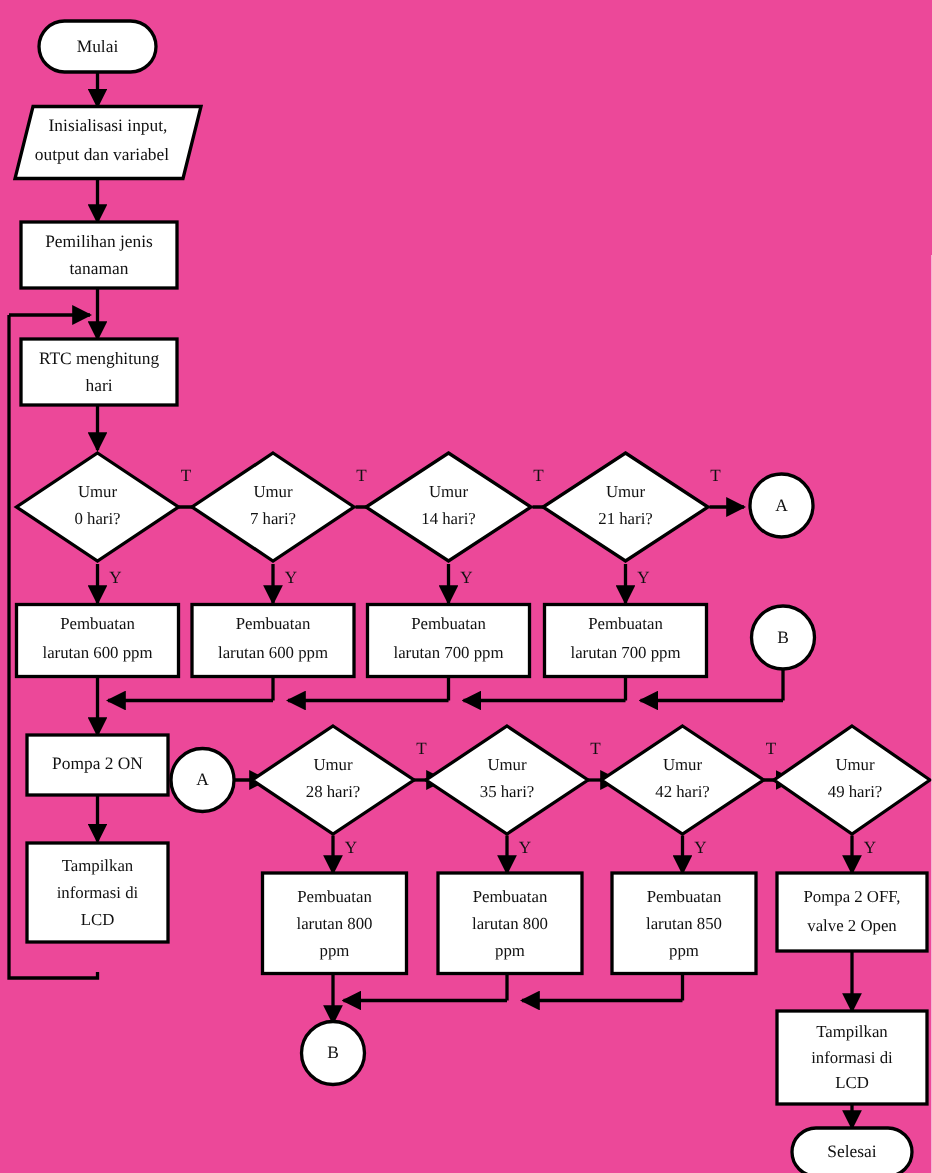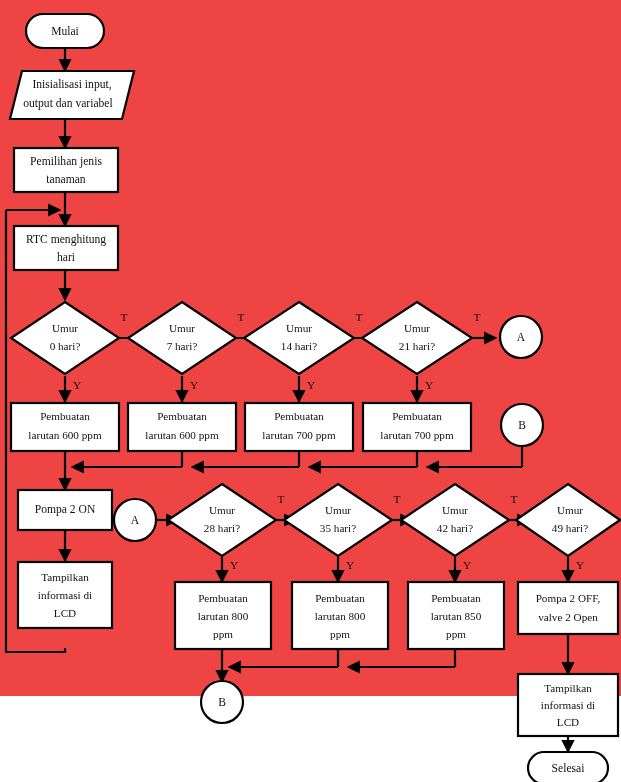--- a/index.html
+++ b/index.html
@@ -9,22 +9,22 @@
   }
   body {
     width: 621px;
     height: 782px;
     overflow: hidden;
     font-family: "Liberation Serif", "DejaVu Serif", serif;
   }
   #flowchart-root {
     position: relative;
     width: 621px;
-    height: 696px;
-    background: #ef4444;
+    height: 782px;
+    background: #ec4899;
   }
   svg#flow-svg {
     display: block;
     width: 621px;
     height: 782px;
   }
   .shape-outline {
     fill: #ffffff;
     stroke: #000000;
     stroke-width: 2.2;

